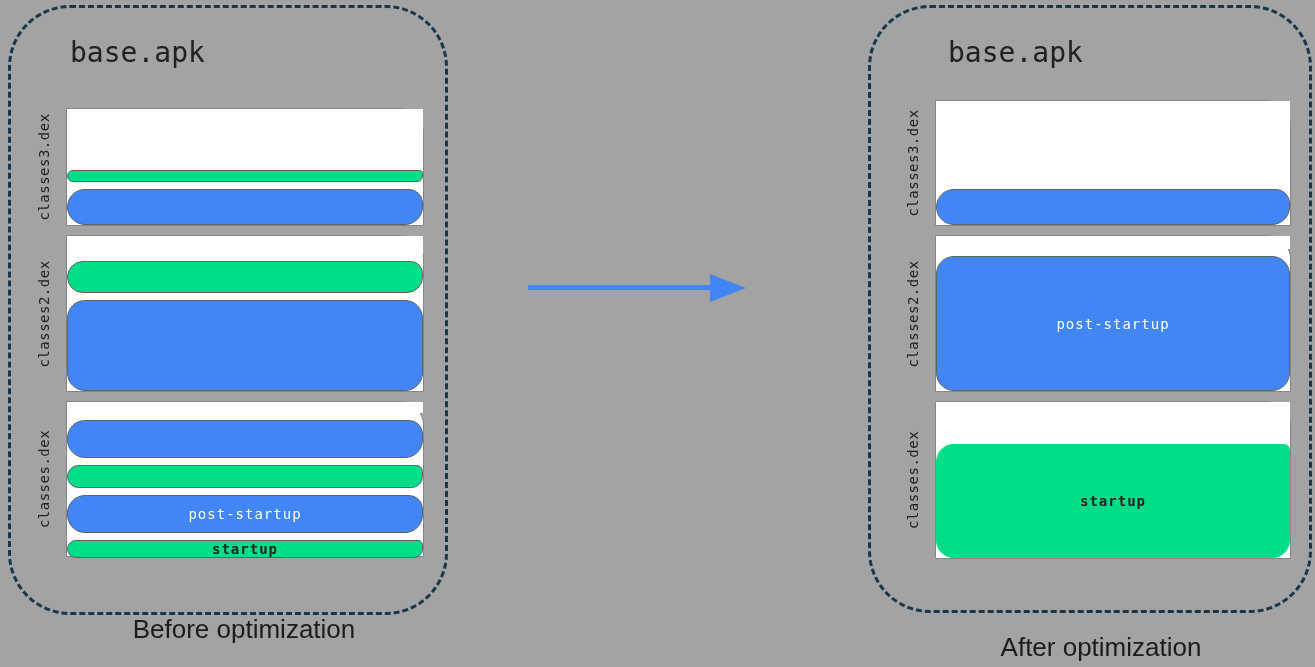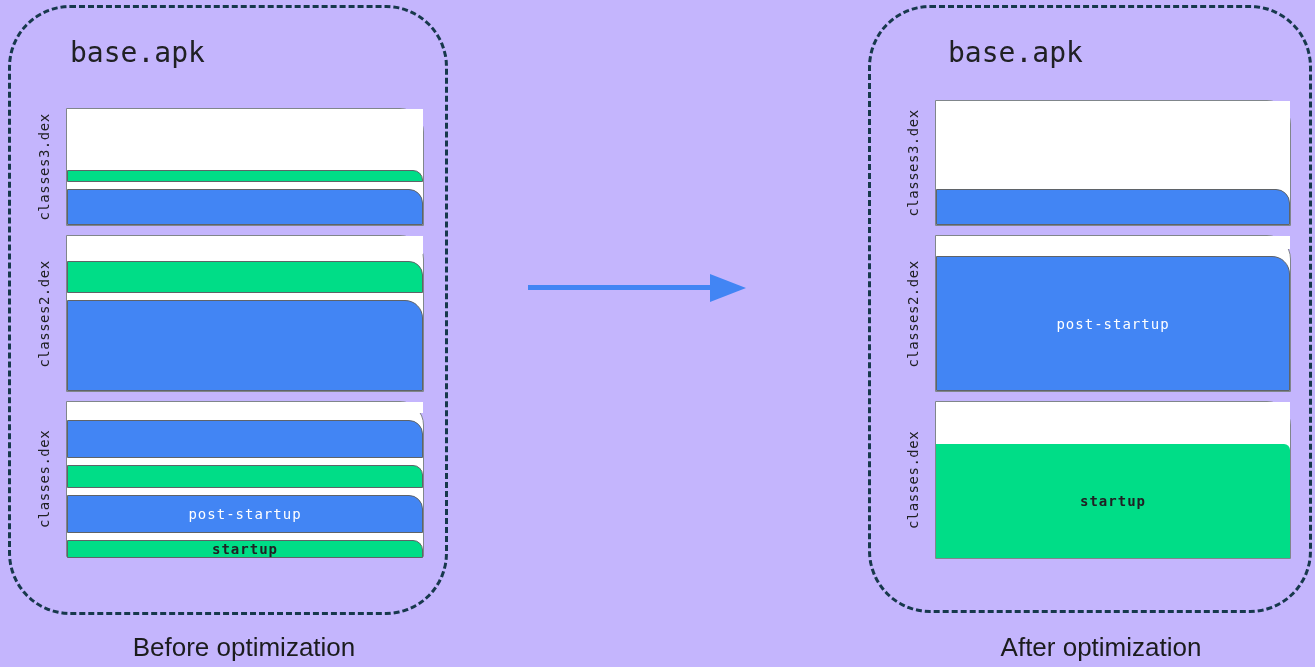--- a/index.html
+++ b/index.html
@@ -1,19 +1,19 @@
 <!DOCTYPE html>
 <html style="--blue: #4285F4; --green: #00DD87; --dash: #17384C; --ink: #202124; --page-border: #80868B; --segment-border: #5F6368; --arrow: #4285F4;"><head>
 <meta charset="utf-8">
 <style>
   html,body{margin:0;padding:0;background:#ffffff;}
   #canvas{
     position:relative;
     width:1315px;height:667px;
-    background:#c4b5fd;
+    background:#a3a3a3;
     overflow:hidden;
     font-family:"DejaVu Sans Mono", monospace;
   }
   .panel{
     position:absolute;
     border:3.5px dashed var(--dash,#17384C);
     border-radius:62px;
     box-sizing:border-box;
   }
   .apk-title{
@@ -49,21 +49,21 @@
   }
   .seg{
     box-sizing:border-box;
     width:100%;
     border:1px solid var(--segment-border,#5F6368);
     display:flex;
     align-items:center;
     justify-content:center;
     flex:0 0 auto;
   }
-  .seg + .seg{margin-top:7px;}
+  .seg + .seg{margin-top:7px;border-radius:18px;}
   .seg.white{background:#ffffff;border:none;}
   .seg.blue{background:var(--blue,#4285F4);}
   .seg.green{background:var(--green,#00DD87);font-weight:bold;}
   .seg.fill{flex:1 1 auto;}
   .seg.r10{border-top-right-radius:10px;}
   .seg.r14{border-top-right-radius:14px;}
   .seg.r18{border-top-right-radius:18px;}
   .seg.no-border{border:none;border-top-right-radius:6px;}
   .seg-label{
     font-size:14px;
@@ -162,16 +162,16 @@
       <div class="file-label">classes.dex</div>
       <div class="page">
         <div class="seg white" style="height:35px;"></div>
         <div class="seg green no-border fill">
           <span class="seg-label">startup</span>
         </div>
       </div>
     </div>
   </div>
 
-  <div class="caption" style="left:24px;top:632px;width:440px;">Before optimization</div>
+  <div class="caption" style="left:24px;top:614px;width:440px;">Before optimization</div>
   <div class="caption" style="left:868px;top:632px;width:466px;">After optimization</div>
 
 </div>
 
 </body></html>

